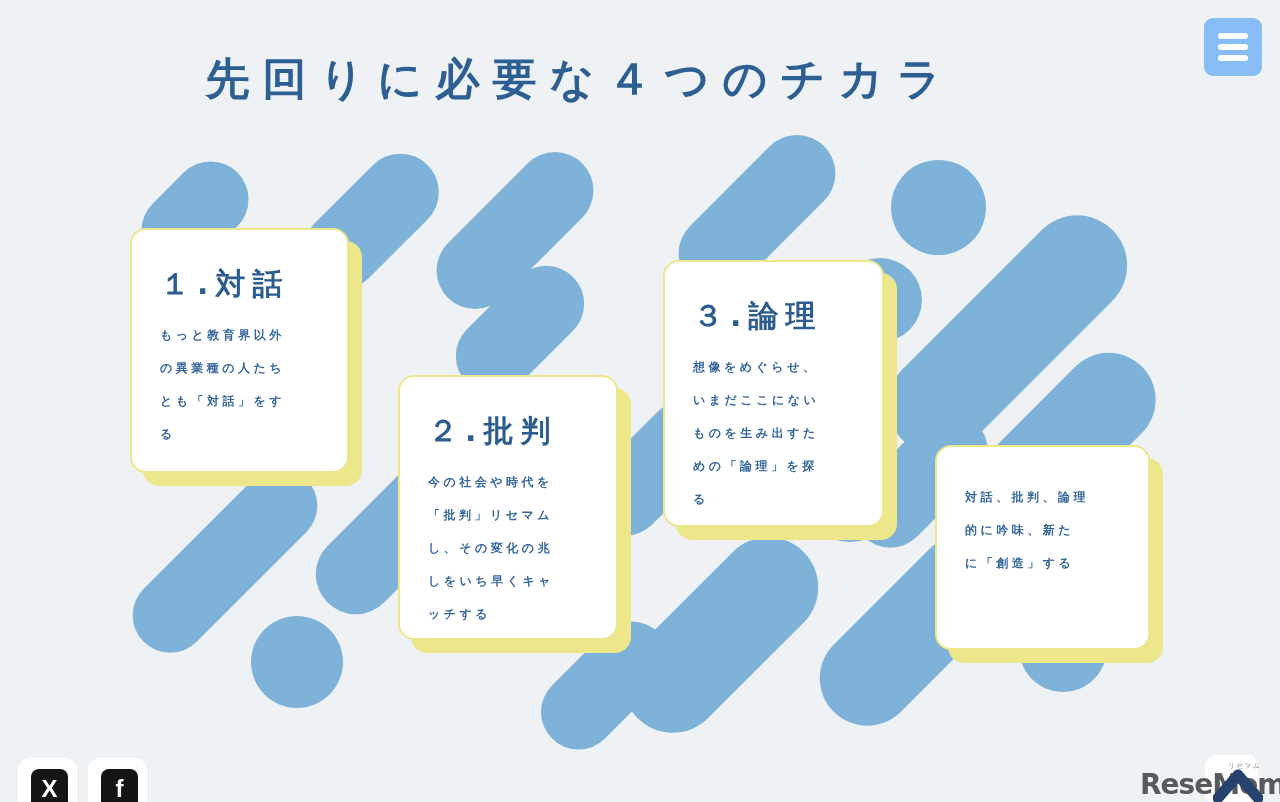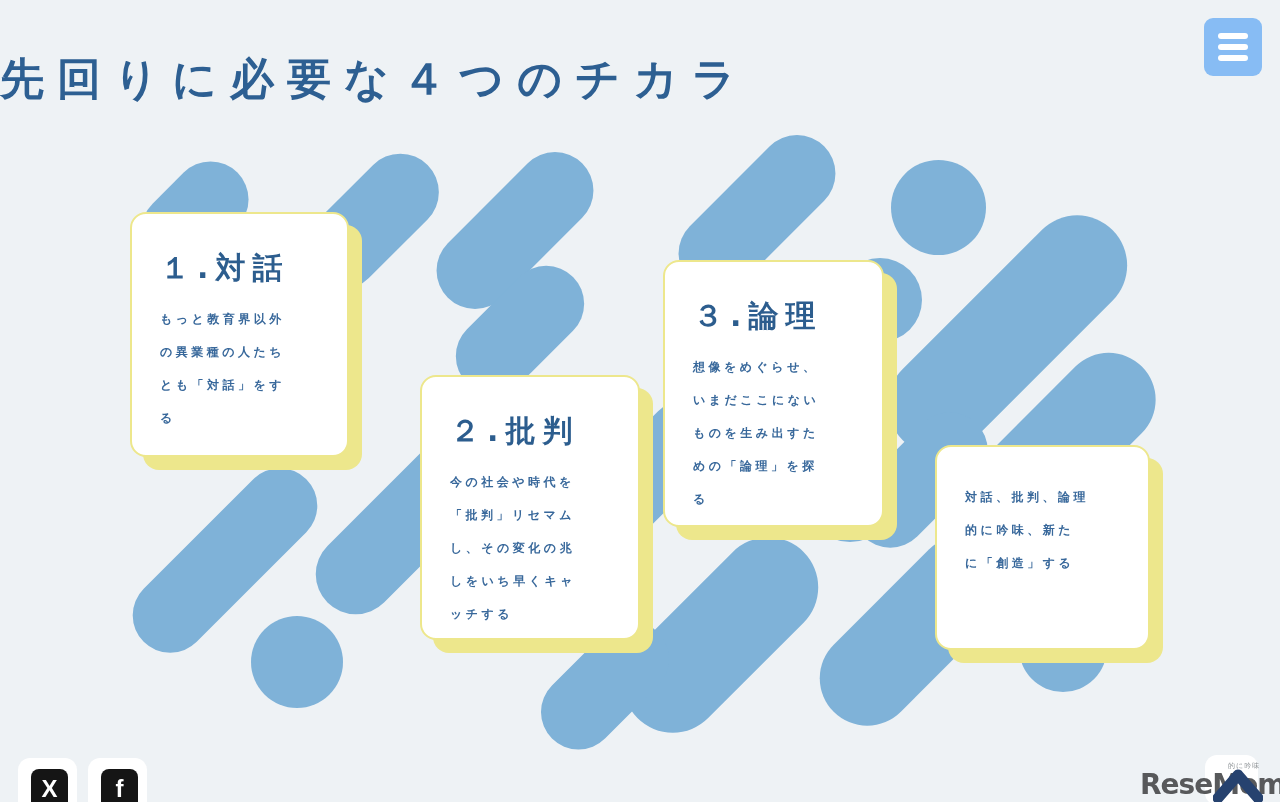--- a/index.html
+++ b/index.html
@@ -14,21 +14,21 @@
     font-family:"DejaVu Sans","Liberation Sans",sans-serif;
   }
   
   #pattern{position:absolute;inset:0;z-index:1;}
   .pat{position:absolute;background:var(--capsule);}
   .pat.cap{border-radius:999px;transform:rotate(-45deg);}
   .pat.cir{border-radius:50%;}
   
   .page-title{
     position:absolute;z-index:4;top:50px;left:0;width:1160px;
-    text-align:left;color:var(--navy);
+    text-align:center;color:var(--navy);
     font-size:44px;font-weight:800;letter-spacing:13px;
     white-space:nowrap;
   }
   
   .menu-btn{
     position:absolute;z-index:6;left:1204px;top:18px;width:58px;height:58px;
     background:var(--menu-blue);border:none;border-radius:9px;cursor:pointer;
     display:flex;flex-direction:column;justify-content:center;align-items:center;gap:5px;
   }
   .menu-btn .bar{width:30px;height:6px;background:#fff;border-radius:3px;}
@@ -44,22 +44,22 @@
     padding:34px 26px 0 28px;
   }
   .card h2{
     color:#2c5d8e;font-size:30px;font-weight:800;letter-spacing:7px;
     margin-bottom:14px;white-space:nowrap;
   }
   .card .body{
     color:var(--body-blue);font-size:12px;font-weight:700;
     letter-spacing:3.5px;line-height:33px;white-space:pre-line;
   }
-  #card1{left:130px;top:212px;width:219px;height:245px;padding-left:48px;}
-  #card2{left:420px;top:375px;width:220px;height:265px;}
+  #card1{left:130px;top:228px;width:219px;height:245px;padding-left:48px;}
+  #card2{left:398px;top:375px;width:220px;height:265px;}
   #card3{left:663px;top:228px;width:221px;height:267px;margin-top:32px;}
   #card4{left:935px;top:445px;width:215px;height:205px;}
   
   .social-tile{
     position:absolute;z-index:6;top:758px;width:59px;height:59px;
     background:#fff;border-radius:12px;border:none;cursor:pointer;
   }
   #x-tile{left:18px;} #fb-tile{left:88px;}
   .social-glyph{
     position:absolute;left:13px;top:11px;width:37px;height:40px;
@@ -164,16 +164,16 @@
 
 <button class="social-tile" id="x-tile">
   <span class="social-glyph">X</span>
 </button>
 <button class="social-tile" id="fb-tile">
   <span class="social-glyph">f</span>
 </button>
 
 <button class="top-btn"></button>
 <div class="logo">ReseMom.</div>
-<div class="logo-ruby">的に吟味</div>
+<div class="logo-ruby">リセマム</div>
 <svg class="chevron" width="50" height="36" viewBox="0 0 50 36">
   <polyline points="5,31 25,8 45,31" fill="none" stroke="#26426f" stroke-width="11" stroke-linecap="round" stroke-linejoin="round"></polyline>
 </svg>
 
 </body></html>

